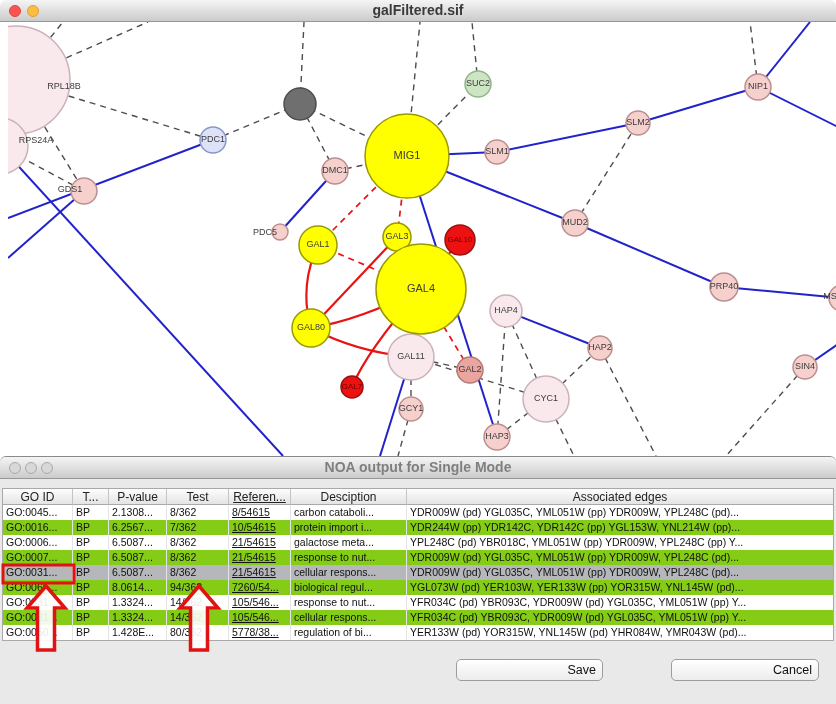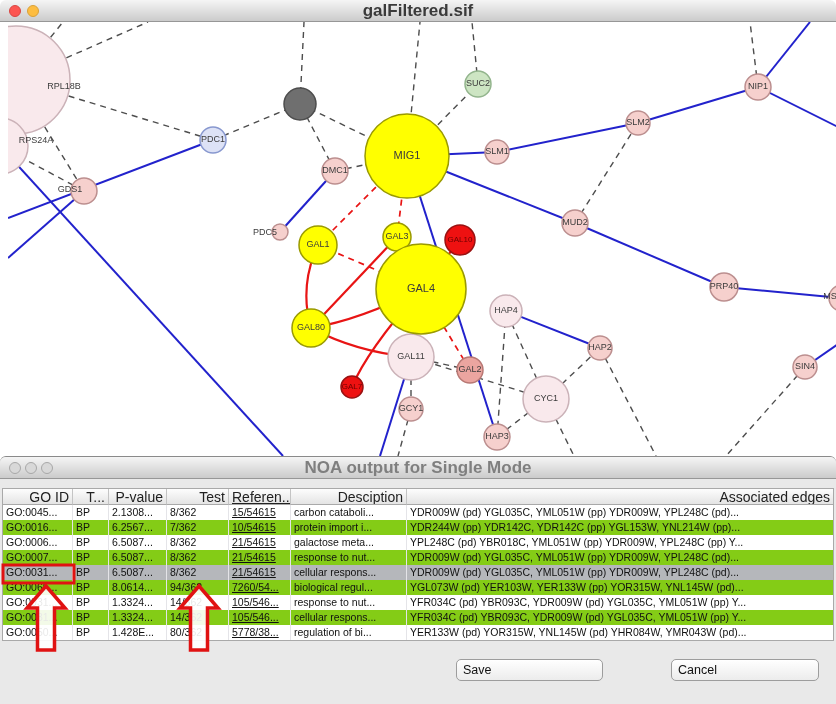--- a/index.html
+++ b/index.html
@@ -2,21 +2,21 @@
 <html><head>
 <meta charset="utf-8">
 <style>
   html,body{margin:0;padding:0;background:#fff;}
   body{font-family:"Liberation Sans",sans-serif;}
   #app{position:relative;width:836px;height:704px;background:#fff;overflow:hidden;}
 
   .titlebar{position:absolute;left:0;width:100%;height:22px;
     background:linear-gradient(#f5f5f5,#cbcbcb);border-bottom:1px solid #979797;
     box-sizing:border-box;}
-  .titlebar .title{line-height:21px;text-align:center;font-size:17px;font-weight:bold;color:#3a3a3a;}
+  .titlebar .title{line-height:21px;text-align:center;font-size:14px;font-weight:bold;color:#3a3a3a;}
   .titlebar .title.inactive{color:#7f7f7f;}
   #top-titlebar{top:0;border-radius:6px 6px 0 0;}
   .tl{position:absolute;top:5px;width:12px;height:12px;border-radius:50%;box-sizing:border-box;padding:0;}
   .tl.close{left:9px;background:#fc5551;border:1px solid #d84643;}
   .tl.min{left:27px;background:#fdbd41;border:1px solid #d9a13a;}
   .tl.gdot{background:#d8d8d8;border:1px solid #a8a8a8;}
   .g1{left:9px;} .g2{left:25px;} .g3{left:41px;}
 
   #graph-area{position:absolute;top:22px;left:8px;width:836px;height:434px;background:#fff;}
   #graph-svg{display:block;}
@@ -27,28 +27,28 @@
   #bottom-titlebar{top:0;border-radius:6px 6px 0 0;}
 
   #noa-table{position:absolute;top:31px;left:2px;width:832px;background:#fff;
     border:1px solid #a9a9a9;font-size:10.5px;color:#111;box-sizing:border-box;}
   .tr{display:flex;height:15px;line-height:15px;background:#fff;}
   .tr.alt{background:#84cc16;align-items:center;}
   .tr.sel{background:#b5b7bb;}
   .tr.hdr{height:16px;line-height:16px;}
   .td,.th{white-space:nowrap;overflow:hidden;box-sizing:border-box;padding:0 3px;}
   .td{border-right:1px solid #e4e4e8;}
-  .th{background:linear-gradient(#fdfdfd,#e4e4e4);font-size:14px;color:#222;
-    text-align:right;border-right:1px solid #c4c4c4;border-bottom:1px solid #a9a9a9;}
+  .th{background:linear-gradient(#fdfdfd,#e4e4e4);font-size:12px;color:#222;
+    text-align:center;border-right:1px solid #c4c4c4;border-bottom:1px solid #a9a9a9;}
   .c0{flex:0 0 70px;} .c1{flex:0 0 36px;} .c2{flex:0 0 58px;} .c3{flex:0 0 62px;}
   .c4{flex:0 0 62px;text-decoration:underline;} .c5{flex:0 0 116px;} .c6{flex:1 1 auto;border-right:none;}
 
   .btn{position:absolute;top:202px;height:22px;border:1px solid #9d9d9d;border-radius:5px;
     background:linear-gradient(#ffffff,#ececec);font-family:"Liberation Sans",sans-serif;
-    font-size:12.5px;color:#111;text-align:left;line-height:18px;
+    font-size:12.5px;color:#111;text-align:right;line-height:18px;
     box-shadow:inset 0 1px 0 rgba(255,255,255,.7);}
   #save-btn{left:456px;width:147px;}
   #cancel-btn{left:671px;width:148px;}
 
   #annot{position:absolute;top:0;left:0;width:836px;height:704px;pointer-events:none;z-index:50;}
 </style>
 </head>
 <body>
 
 <div id="app">
@@ -191,21 +191,21 @@
           <div class="th c3">Test</div>
           <div class="th c4">Referen...</div>
           <div class="th c5">Desciption</div>
           <div class="th c6">Associated edges</div>
         </div>
         <div class="tr">
           <div class="td c0">GO:0045...</div>
           <div class="td c1">BP</div>
           <div class="td c2">2.1308...</div>
           <div class="td c3">8/362</div>
-          <div class="td c4">15/54615</div>
+          <div class="td c4">8/54615</div>
           <div class="td c5">carbon cataboli...</div>
           <div class="td c6">YDR009W (pd) YGL035C, YML051W (pp) YDR009W, YPL248C (pd)...</div>
         </div>
         <div class="tr alt">
           <div class="td c0">GO:0016...</div>
           <div class="td c1">BP</div>
           <div class="td c2">6.2567...</div>
           <div class="td c3">7/362</div>
           <div class="td c4">10/54615</div>
           <div class="td c5">protein import i...</div>

